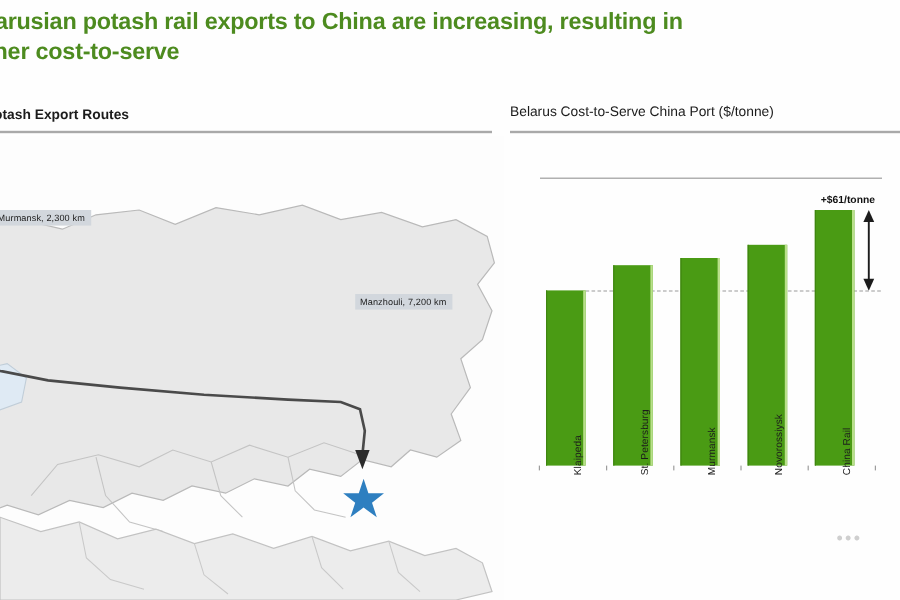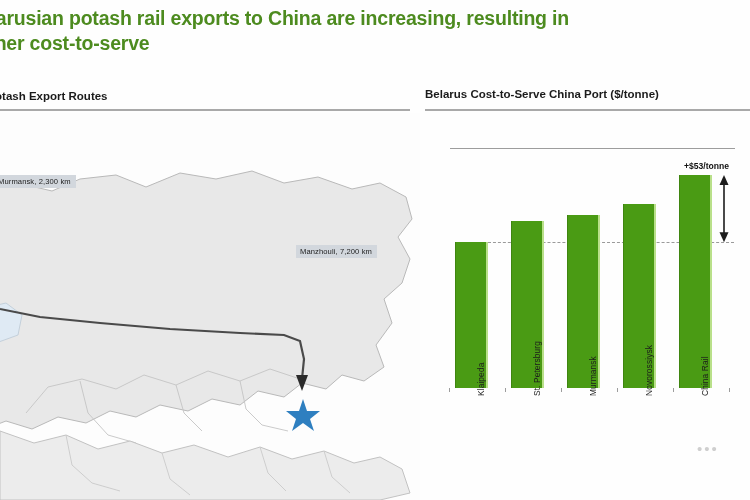--- a/index.html
+++ b/index.html
@@ -65,21 +65,21 @@
 
   
   #chart-panel {
     position: absolute;
     left: 425px; top: 88px;
     width: 325px; height: 412px;
   }
   #chart-title {
     position: absolute;
     left: 0; top: 0;
-    font-size: 11.5px; font-weight: bold; color: #1b1b1b;
+    font-size: 11.5px; font-weight: normal; color: #1b1b1b;
     white-space: nowrap;
   }
   #chart-rule {
     position: absolute; left: 0; top: 21px;
     width: 325px; height: 2px; background: #a9a9a9;
   }
 
   #plot {
     position: absolute;
     left: 20px; top: 60px;
@@ -207,21 +207,21 @@
       <div class="bar" style="left: 234px; width: 33px; height: 213.12px; background: rgb(74, 155, 20);"></div>
 
       <div id="baseline"></div>
 
       <div class="cat-label" style="left: 30.5px; top: 248px;">Klaipeda</div>
       <div class="cat-label" style="left: 86.5px; top: 248px;">St. Petersburg</div>
       <div class="cat-label" style="left: 142.5px; top: 248px;">Murmansk</div>
       <div class="cat-label" style="left: 198.5px; top: 248px;">Novorossiysk</div>
       <div class="cat-label" style="left: 254.5px; top: 248px;">China Rail</div>
 
-      <div id="delta-label" style="left: 239px; top: 12.88px;">+$53/tonne</div>
+      <div id="delta-label" style="left: 239px; top: 12.88px;">+$61/tonne</div>
       <svg id="arrow-svg" width="16" height="67.20000000000002" style="left: 271px; top: 26.88px;">
           <line x1="8" y1="7" x2="8" y2="60.20000000000002" stroke="#1c1c1c" stroke-width="1.6"></line>
           <polygon points="8,0 3.5,10 12.5,10" fill="#1c1c1c"></polygon>
           <polygon points="8,67.20000000000002 3.5,57.20000000000002 12.5,57.20000000000002" fill="#1c1c1c"></polygon>
         </svg>
     <div class="tick" style="left: 4px; top: 240px;"></div>
         <div class="tick" style="left: 60px; top: 240px;"></div>
         <div class="tick" style="left: 116px; top: 240px;"></div>
         <div class="tick" style="left: 172px; top: 240px;"></div>
         <div class="tick" style="left: 228px; top: 240px;"></div>

